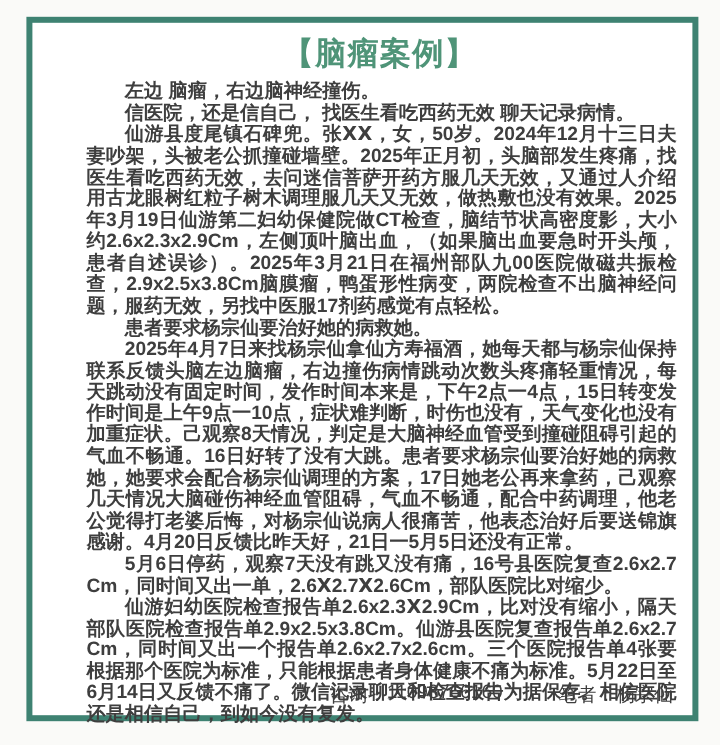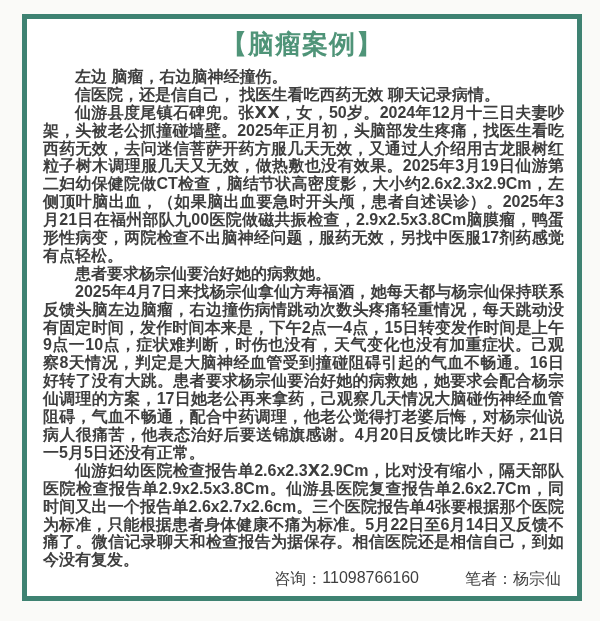--- a/index.html
+++ b/index.html
@@ -17,20 +17,21 @@
   }
   .frame {
     position: absolute;
     left: 22px;
     top: 14px;
     width: 560px;
     height: 587px;
     box-sizing: border-box;
     border: 5px solid #3e8272;
     background: #ffffff;
+    padding-left: 29px;
   }
   .title {
     margin: 11px 0 8px 0;
     text-align: center;
     font-size: 26px;
     font-weight: bold;
     color: #4f9478;
     letter-spacing: 1px;
     line-height: 1.15;
   }
@@ -66,20 +67,21 @@
   <div class="frame">
 
     <h1 class="title">【脑瘤案例】</h1>
 
     <div class="body-text">
       <p>左边 脑瘤，右边脑神经撞伤。</p>
       <p>信医院，还是信自己， 找医生看吃西药无效 聊天记录病情。</p>
       <p>仙游县度尾镇石碑兜。张ⅩⅩ，女，50岁。2024年12月十三日夫妻吵架，头被老公抓撞碰墙壁。2025年正月初，头脑部发生疼痛，找医生看吃西药无效，去问迷信菩萨开药方服几天无效，又通过人介绍用古龙眼树红粒子树木调理服几天又无效，做热敷也没有效果。2025年3月19日仙游第二妇幼保健院做CT检查，脑结节状高密度影，大小约2.6x2.3x2.9Cm，左侧顶叶脑出血，（如果脑出血要急时开头颅，患者自述误诊）。2025年3月21日在福州部队九00医院做磁共振检查，2.9x2.5x3.8Cm脑膜瘤，鸭蛋形性病变，两院检查不出脑神经问题，服药无效，另找中医服17剂药感觉有点轻松。</p>
       <p>患者要求杨宗仙要治好她的病救她。</p>
       <p>2025年4月7日来找杨宗仙拿仙方寿福酒，她每天都与杨宗仙保持联系反馈头脑左边脑瘤，右边撞伤病情跳动次数头疼痛轻重情况，每天跳动没有固定时间，发作时间本来是，下午2点一4点，15日转变发作时间是上午9点一10点，症状难判断，时伤也没有，天气变化也没有加重症状。己观察8天情况，判定是大脑神经血管受到撞碰阻碍引起的气血不畅通。16日好转了没有大跳。患者要求杨宗仙要治好她的病救她，她要求会配合杨宗仙调理的方案，17日她老公再来拿药，己观察几天情况大脑碰伤神经血管阻碍，气血不畅通，配合中药调理，他老公觉得打老婆后悔，对杨宗仙说病人很痛苦，他表态治好后要送锦旗感谢。4月20日反馈比昨天好，21日一5月5日还没有正常。</p>
+      <p>5月6日停药，观察7天没有跳又没有痛，16号县医院复查2.6x2.7Cm，同时间又出一单，2.6Ⅹ2.7Ⅹ2.6Cm，部队医院比对缩少。</p>
       <p>仙游妇幼医院检查报告单2.6x2.3Ⅹ2.9Cm，比对没有缩小，隔天部队医院检查报告单2.9x2.5x3.8Cm。仙游县医院复查报告单2.6x2.7Cm，同时间又出一个报告单2.6x2.7x2.6cm。三个医院报告单4张要根据那个医院为标准，只能根据患者身体健康不痛为标准。5月22日至6月14日又反馈不痛了。微信记录聊天和检查报告为据保存。相信医院还是相信自己，到如今没有复发。</p>
     </div>
 
     <div class="footer">
       <span class="pair">
         <span>咨询：</span>
         <span>11098766160</span>
       </span>
       <span class="pair">
         <span>笔者：</span>

